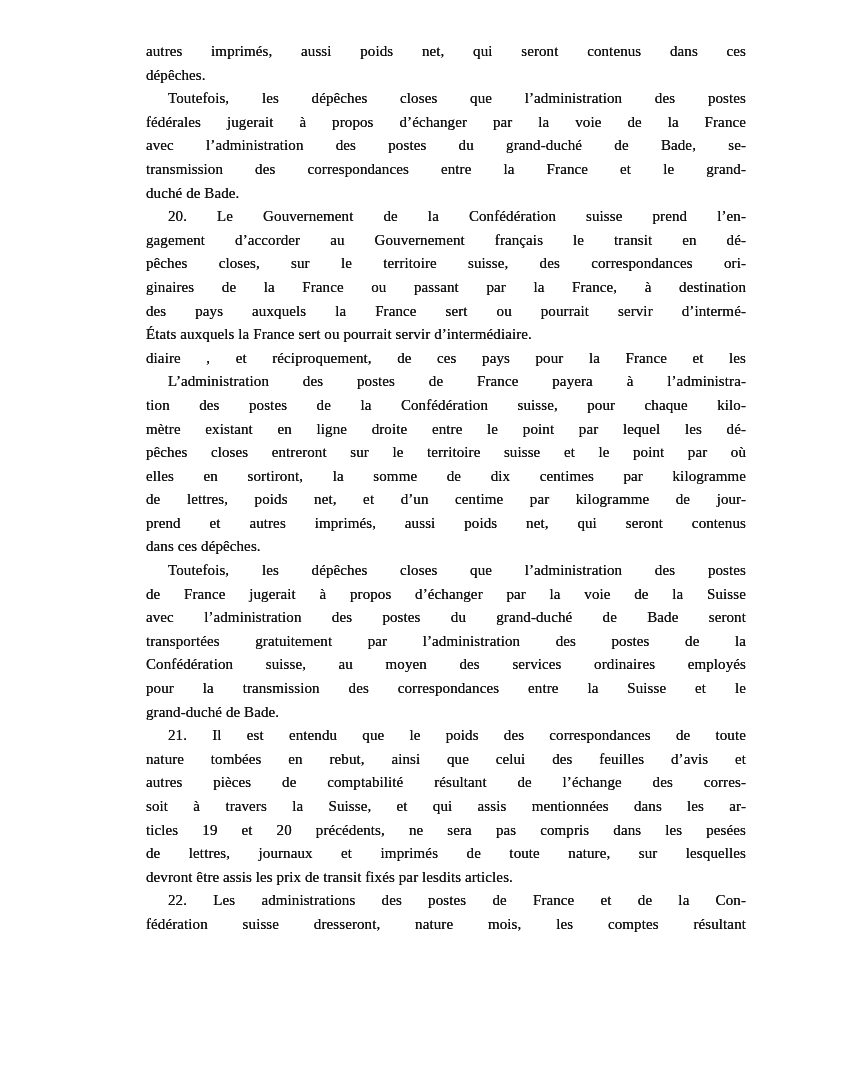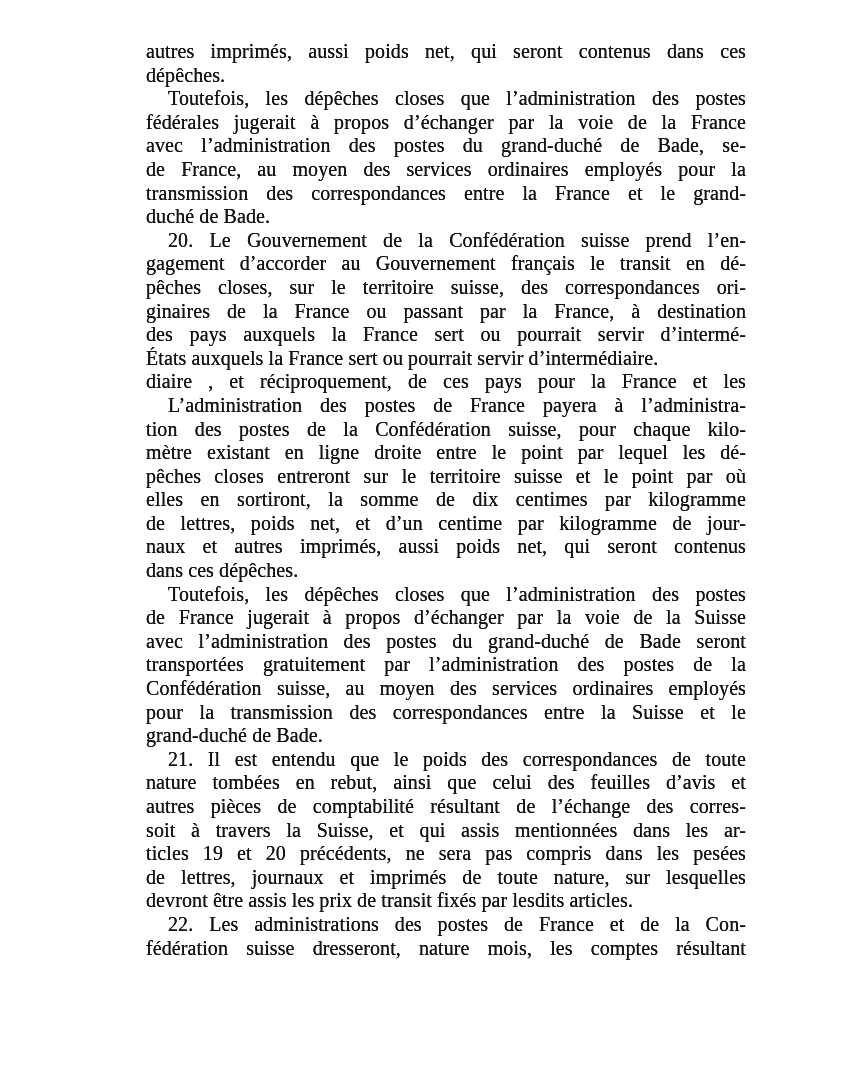--- a/index.html
+++ b/index.html
@@ -14,21 +14,21 @@
     background: #ffffff;
     overflow: hidden;
     font-family: "Liberation Serif", "DejaVu Serif", serif;
     color: #131313;
   }
   .text-block {
     position: absolute;
     left: 146px;
     top: 40px;
     width: 600px;
-    font-size: 20px;
+    font-size: 15px;
     line-height: 23.6px;
     letter-spacing: 0.1px;
     text-shadow: 0 0 0.35px currentColor; 
   }
   .para {
     margin: 0;
     padding: 0;
   }
   .line {
     text-align: justify;
@@ -48,41 +48,40 @@
 <div class="page">
   <div class="text-block">
       <div class="para">
         <div class="line jl">autres imprimés, aussi poids net, qui seront contenus dans ces</div>
         <div class="line">dépêches.</div>
       </div>
       <div class="para">
         <div class="line jl ind">Toutefois, les dépêches closes que l’administration des postes</div>
         <div class="line jl">fédérales jugerait à propos d’échanger par la voie de la France</div>
         <div class="line jl">avec l’administration des postes du grand-duché de Bade, se-</div>
-        <div class="line jl">de France, au moyen des services ordinaires employés pour la</div>
         <div class="line jl">transmission des correspondances entre la France et le grand-</div>
         <div class="line">duché de Bade.</div>
       </div>
       <div class="para">
         <div class="line jl ind">20. Le Gouvernement de la Confédération suisse prend l’en-</div>
         <div class="line jl">gagement d’accorder au Gouvernement français le transit en dé-</div>
         <div class="line jl">pêches closes, sur le territoire suisse, des correspondances ori-</div>
         <div class="line jl">ginaires de la France ou passant par la France, à destination</div>
         <div class="line jl">des pays auxquels la France sert ou pourrait servir d’intermé-</div>
         <div class="line">États auxquels la France sert ou pourrait servir d’intermédiaire.</div>
         <div class="line jl">diaire , et réciproquement, de ces pays pour la France et les</div>
       </div>
       <div class="para">
         <div class="line jl ind">L’administration des postes de France payera à l’administra-</div>
         <div class="line jl">tion des postes de la Confédération suisse, pour chaque kilo-</div>
         <div class="line jl">mètre existant en ligne droite entre le point par lequel les dé-</div>
         <div class="line jl">pêches closes entreront sur le territoire suisse et le point par où</div>
         <div class="line jl">elles en sortiront, la somme de dix centimes par kilogramme</div>
         <div class="line jl">de lettres, poids net, et d’un centime par kilogramme de jour-</div>
-        <div class="line jl">naux et autres imprimés, aussi poids net, qui seront contenus</div>
+        <div class="line jl">prend et autres imprimés, aussi poids net, qui seront contenus</div>
         <div class="line">dans ces dépêches.</div>
       </div>
       <div class="para">
         <div class="line jl ind">Toutefois, les dépêches closes que l’administration des postes</div>
         <div class="line jl">de France jugerait à propos d’échanger par la voie de la Suisse</div>
         <div class="line jl">avec l’administration des postes du grand-duché de Bade seront</div>
         <div class="line jl">transportées gratuitement par l’administration des postes de la</div>
         <div class="line jl">Confédération suisse, au moyen des services ordinaires employés</div>
         <div class="line jl">pour la transmission des correspondances entre la Suisse et le</div>
         <div class="line">grand-duché de Bade.</div>

